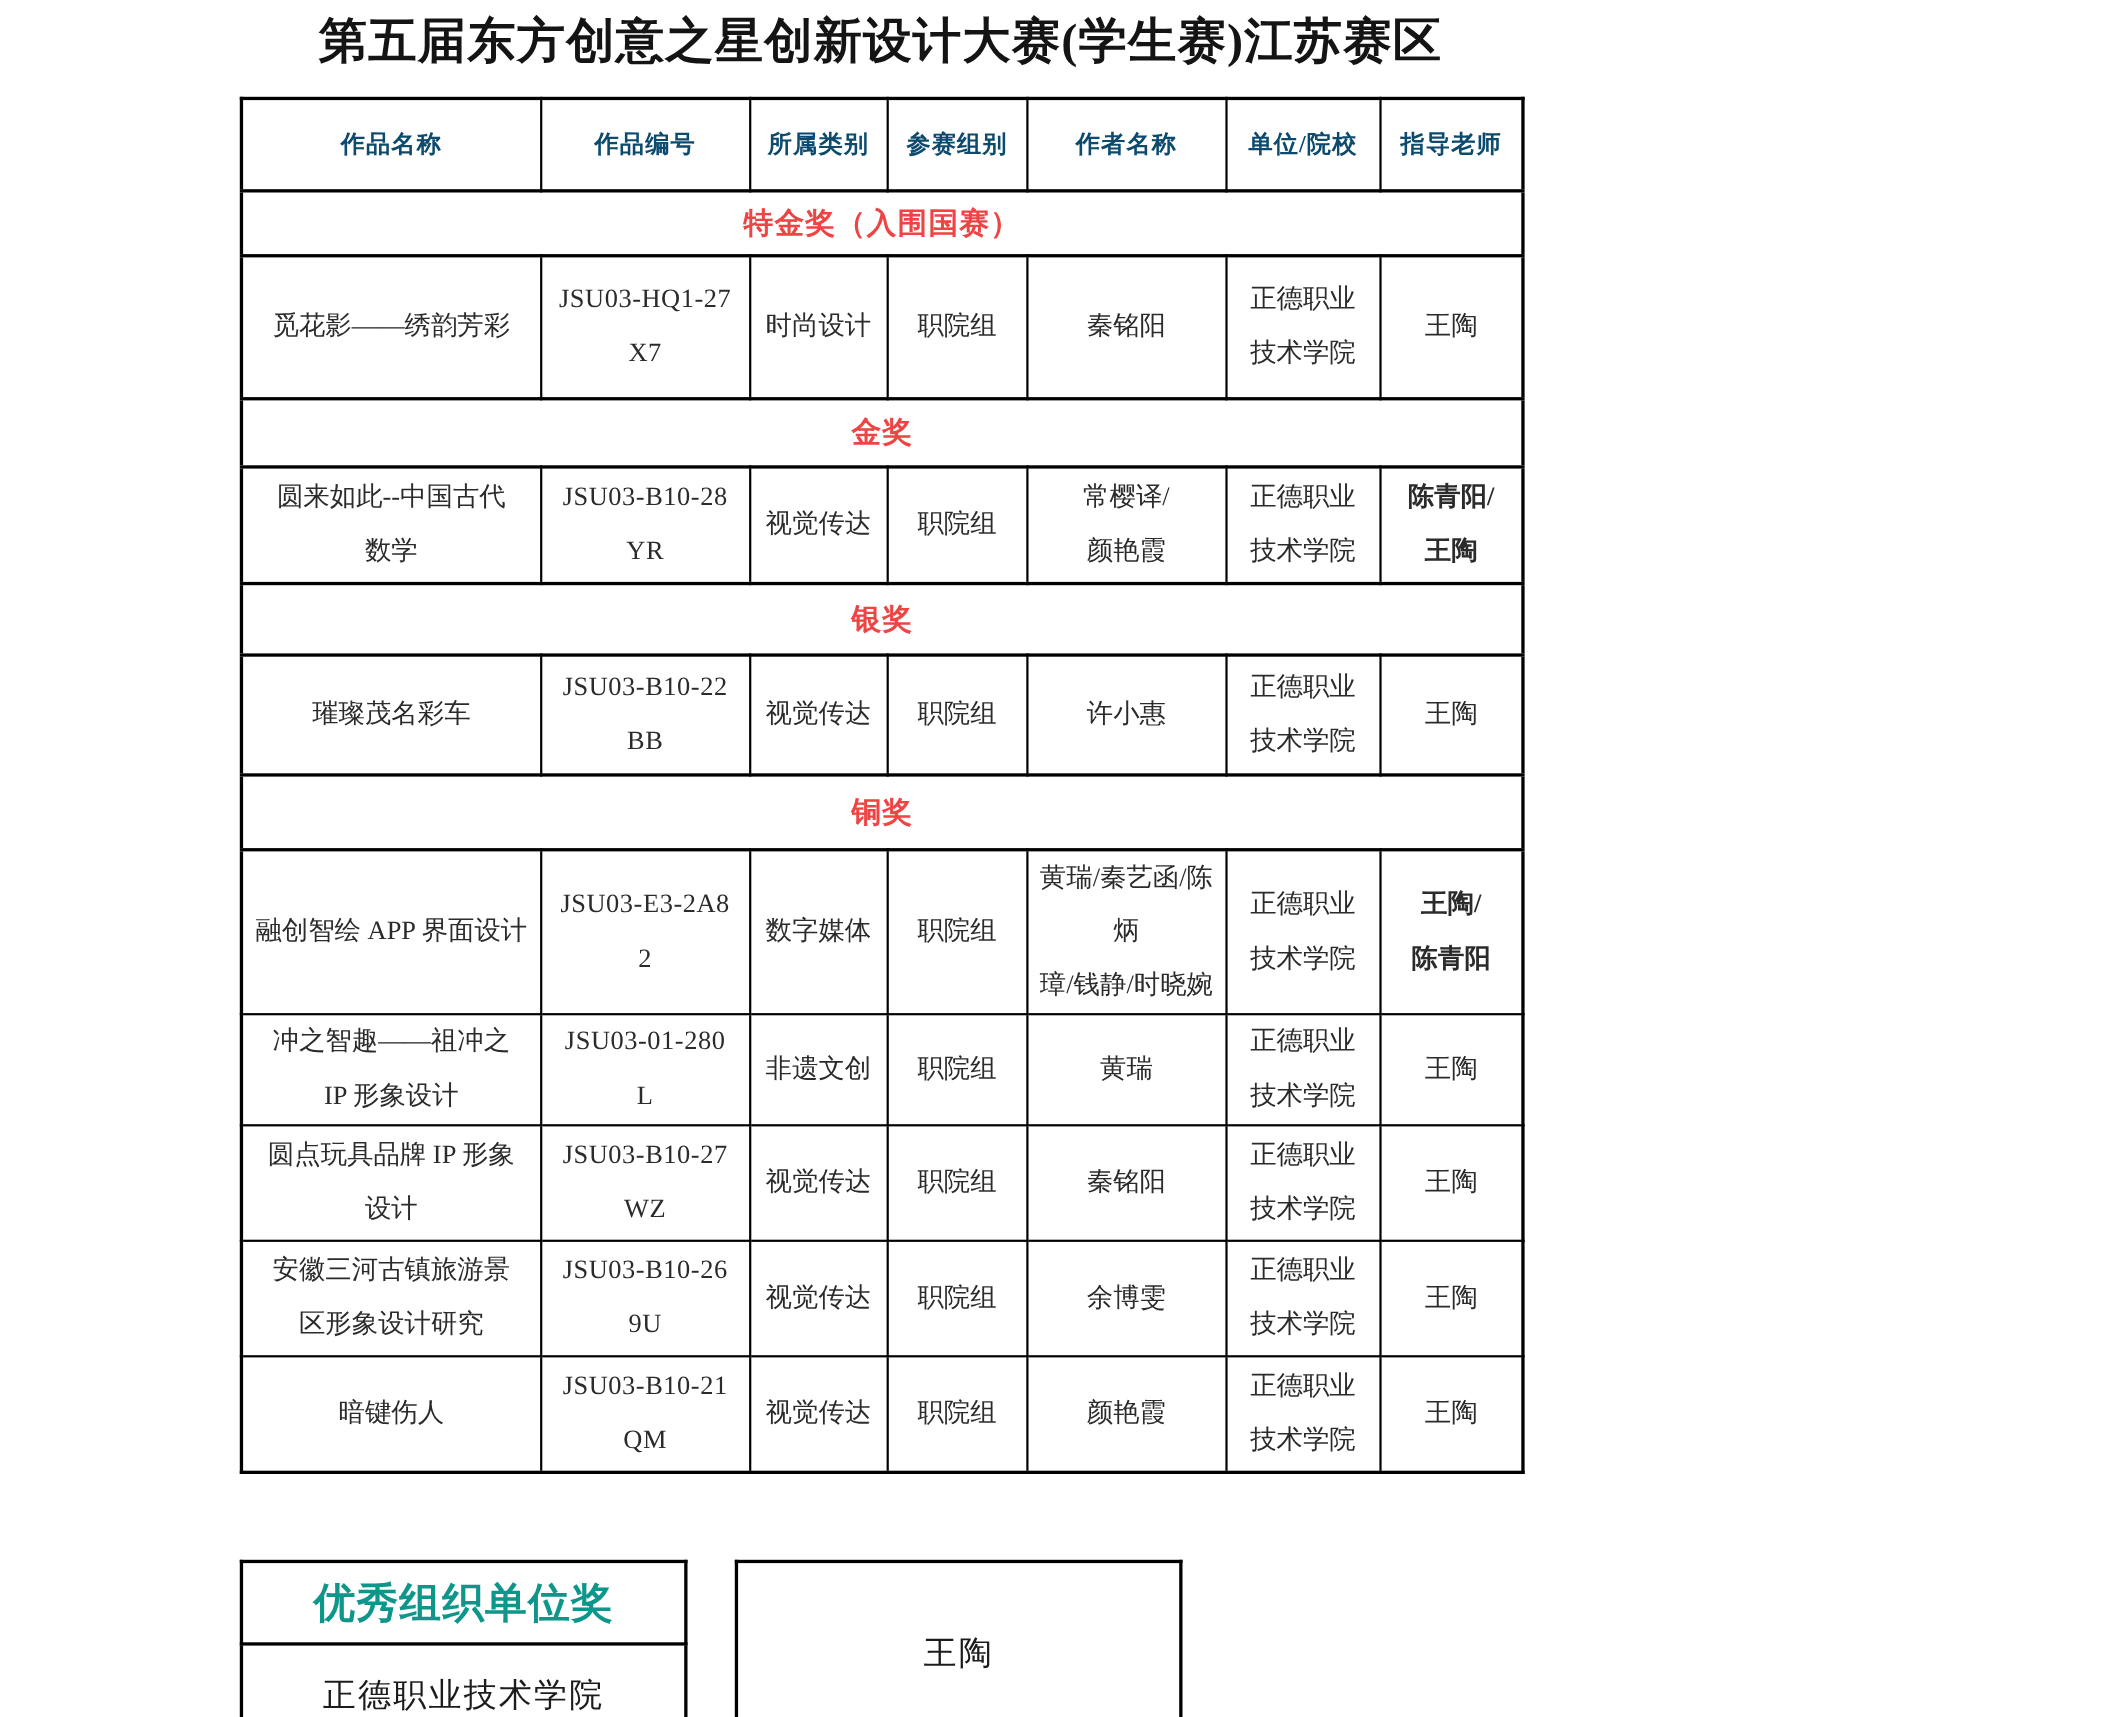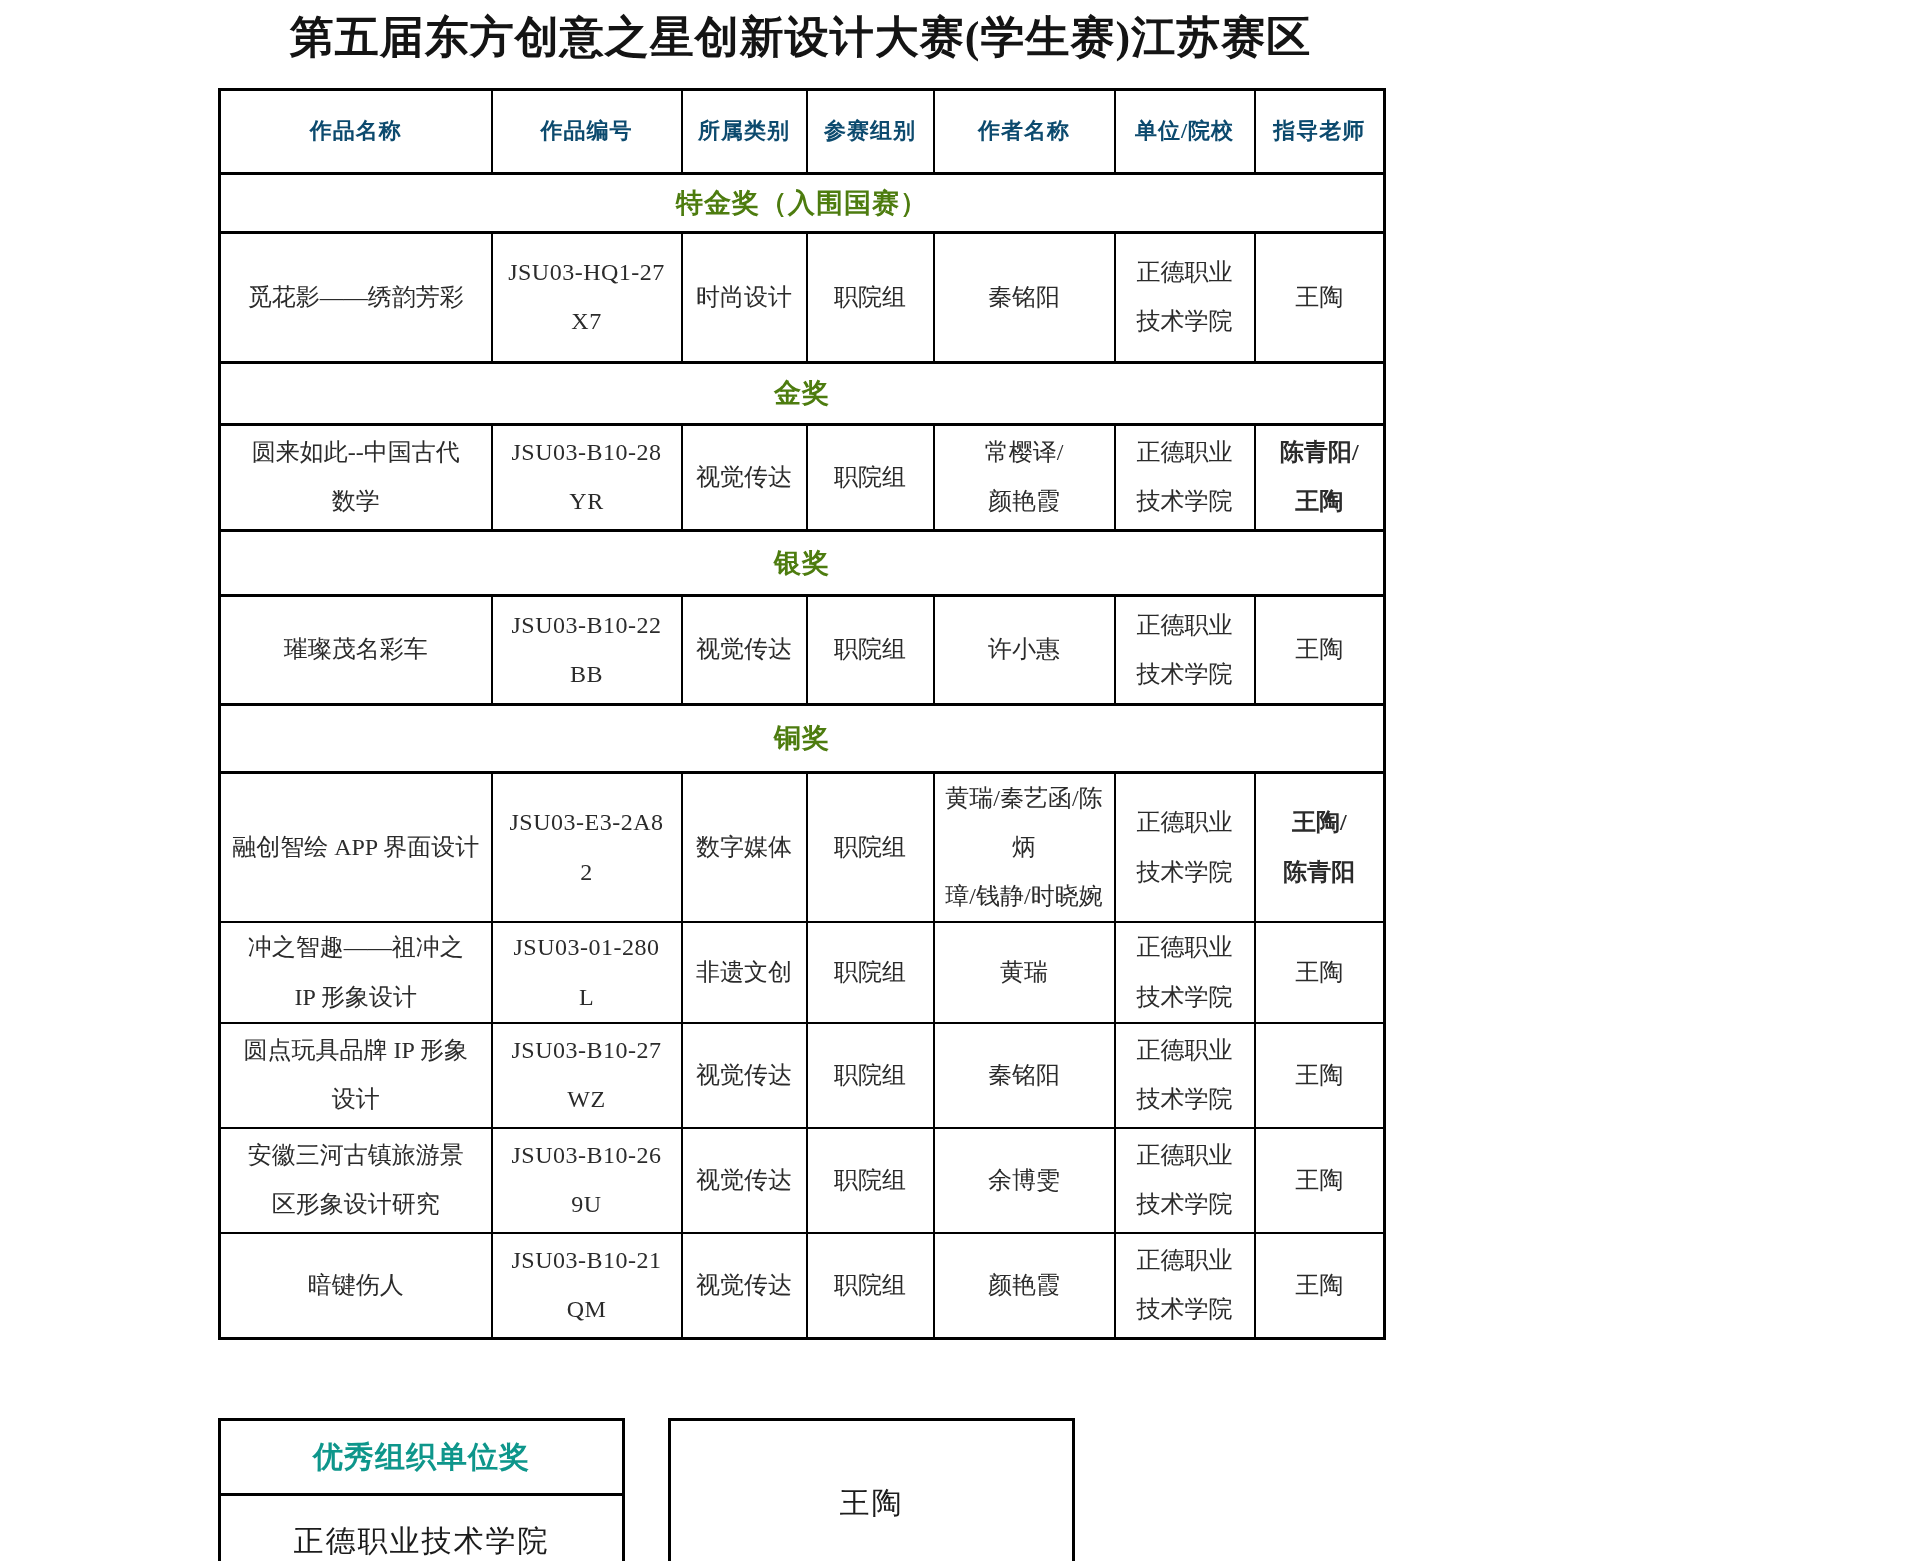--- a/index.html
+++ b/index.html
@@ -44,21 +44,21 @@
     font-size:22px;
     letter-spacing:1px;
     line-height:1.2;
   }
   tr.band-row td{
     border-top:3px solid #000;
     border-bottom:3px solid #000;
     font-family:"Liberation Sans","DejaVu Sans",sans-serif;
     font-weight:bold;
     font-size:27px;
-    color:#4d7c0f;
+    color:#ef4444;
     letter-spacing:1px;
     line-height:1.2;
   }
   td.code{font-size:25px;letter-spacing:0.5px;}
   td.small-authors{font-size:17.5px;line-height:2.95;padding:0 6px;}
   td.bold{font-weight:bold;color:#111;}
   .footers{
     display:flex;
     gap:43px;
     margin-top:78px;
@@ -71,21 +71,21 @@
   table.mini{border:3px solid #000;}
   table.mini td{
     border:3px solid #000;
     text-align:center;
     vertical-align:middle;
   }
   td.mini-head{
     height:70px;
     font-family:"Liberation Sans","DejaVu Sans",sans-serif;
     font-weight:bold;
-    font-size:30px;
+    font-size:38px;
     color:#0e968b;
     letter-spacing:1px;
   }
   td.mini-value{
     height:88px;
     font-size:30px;
     color:#1c1c1c;
     letter-spacing:2px;
   }
 </style>

